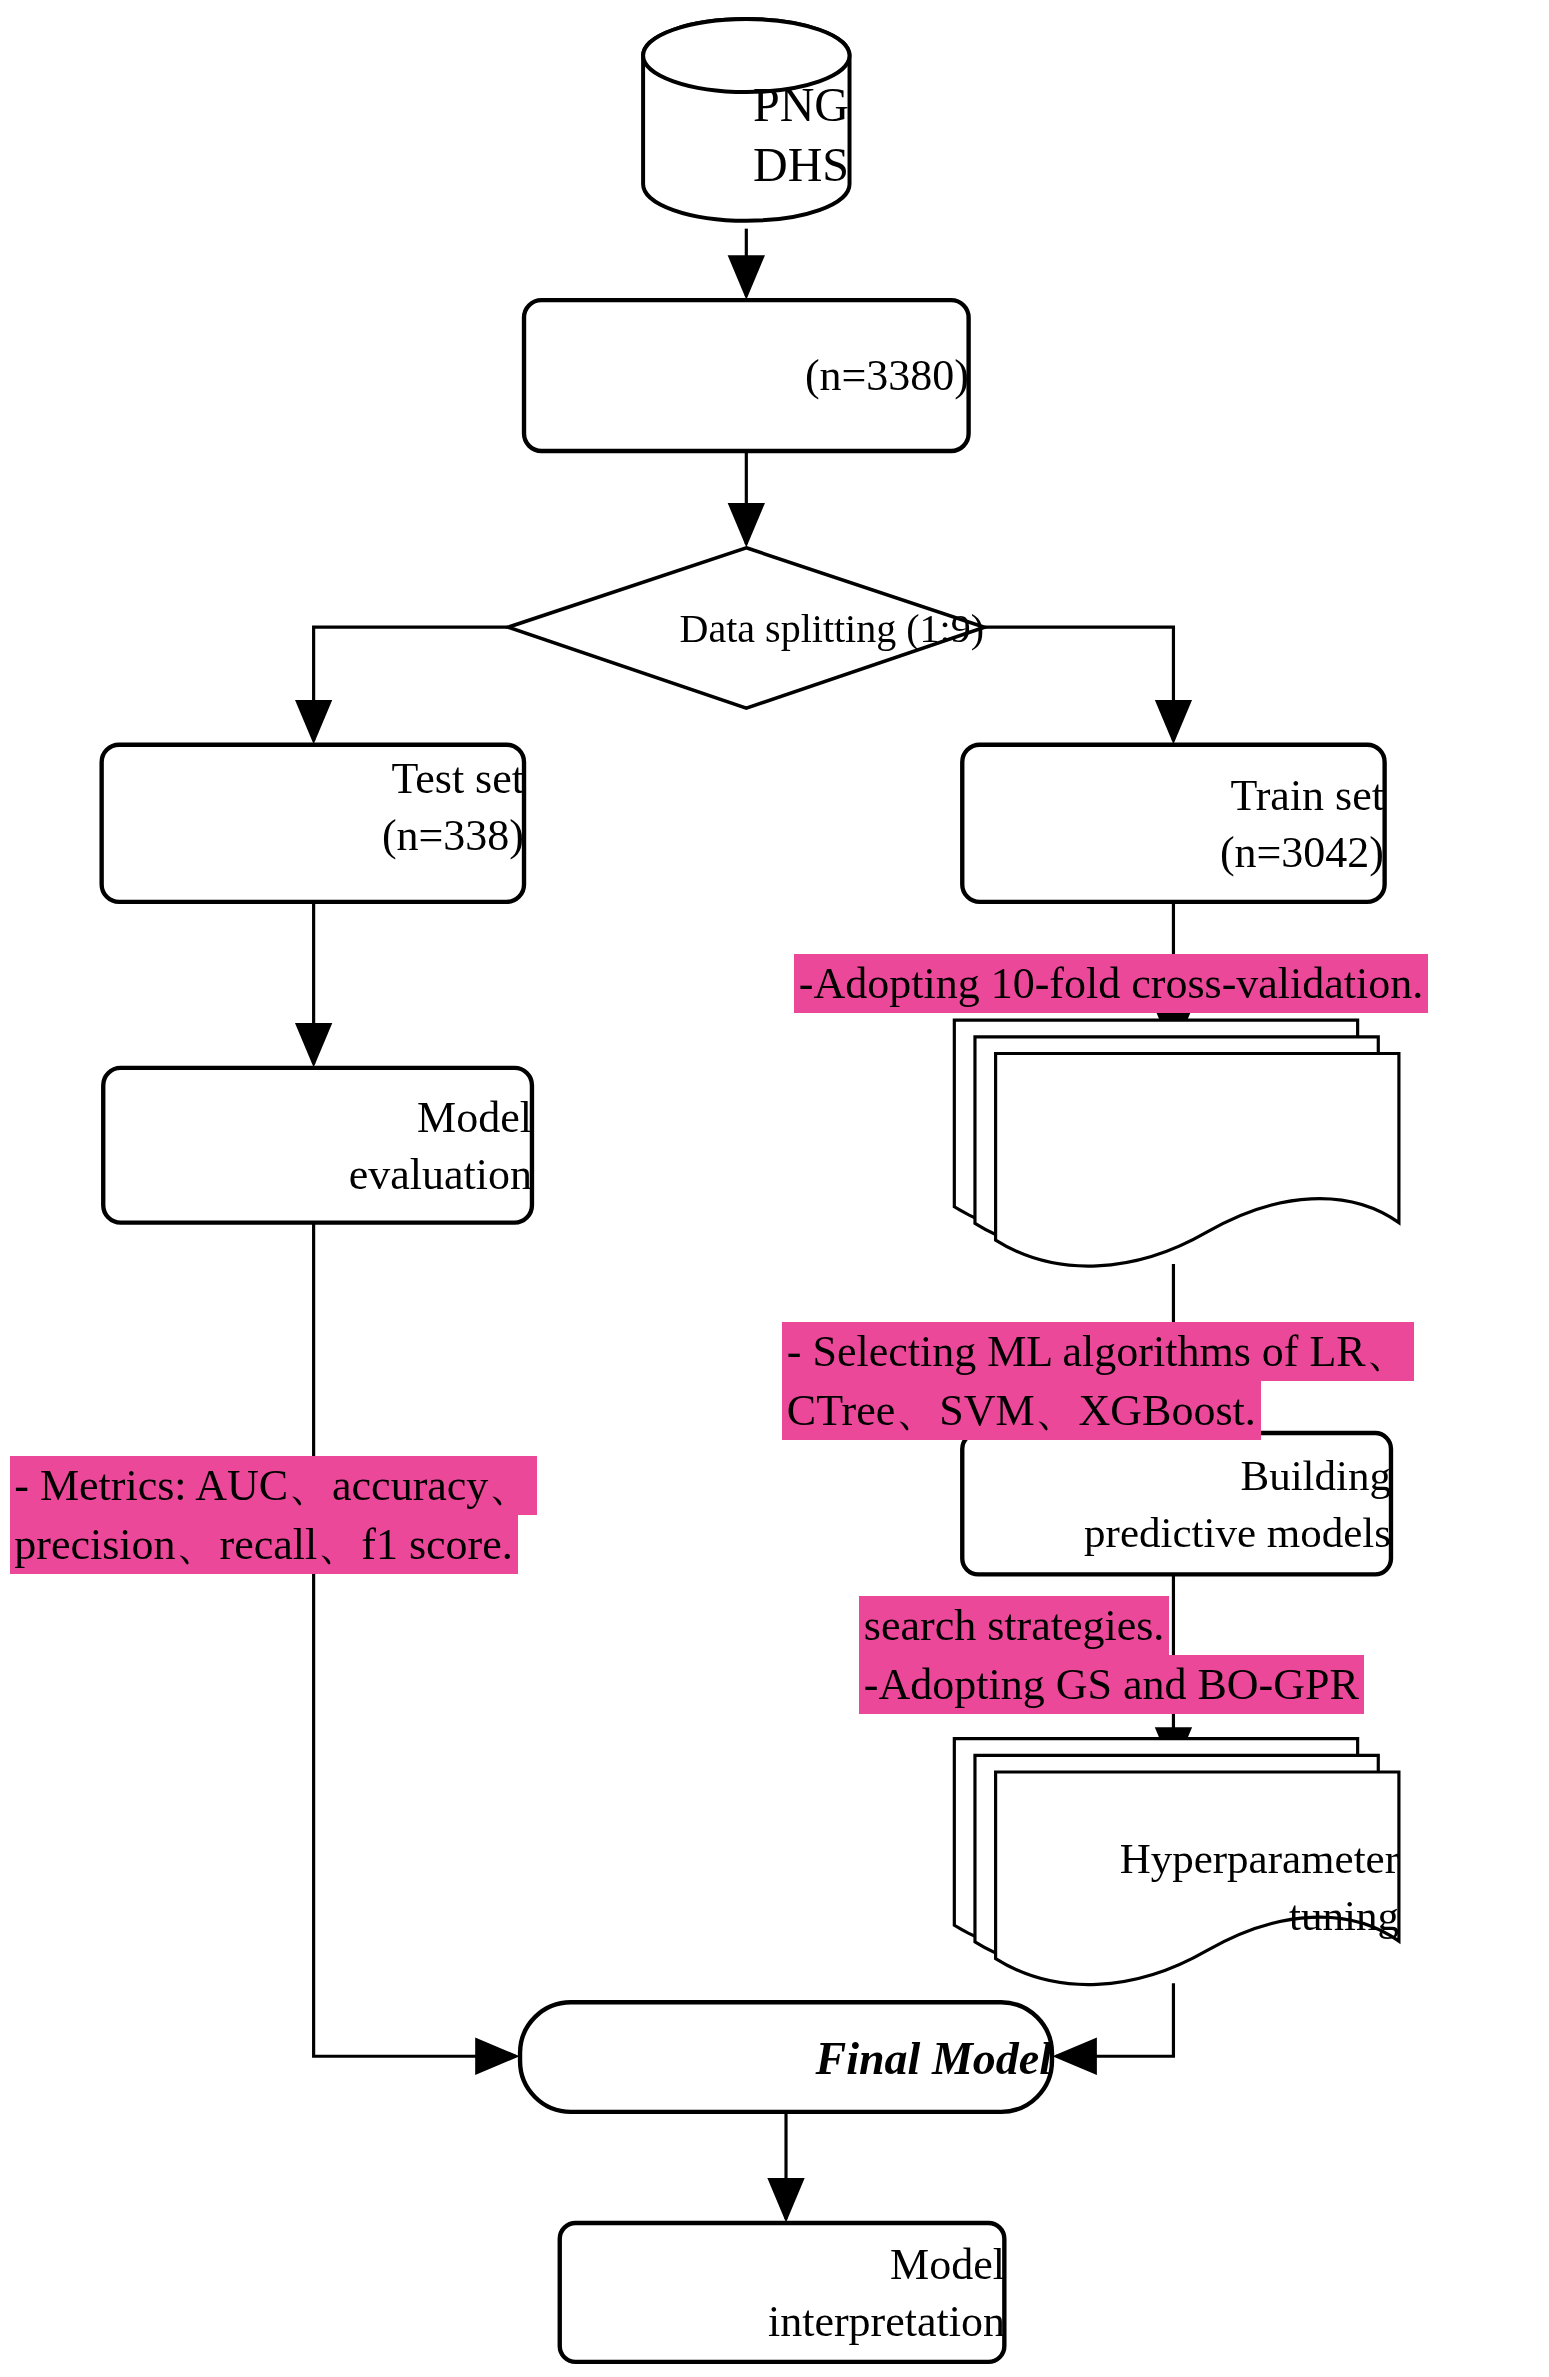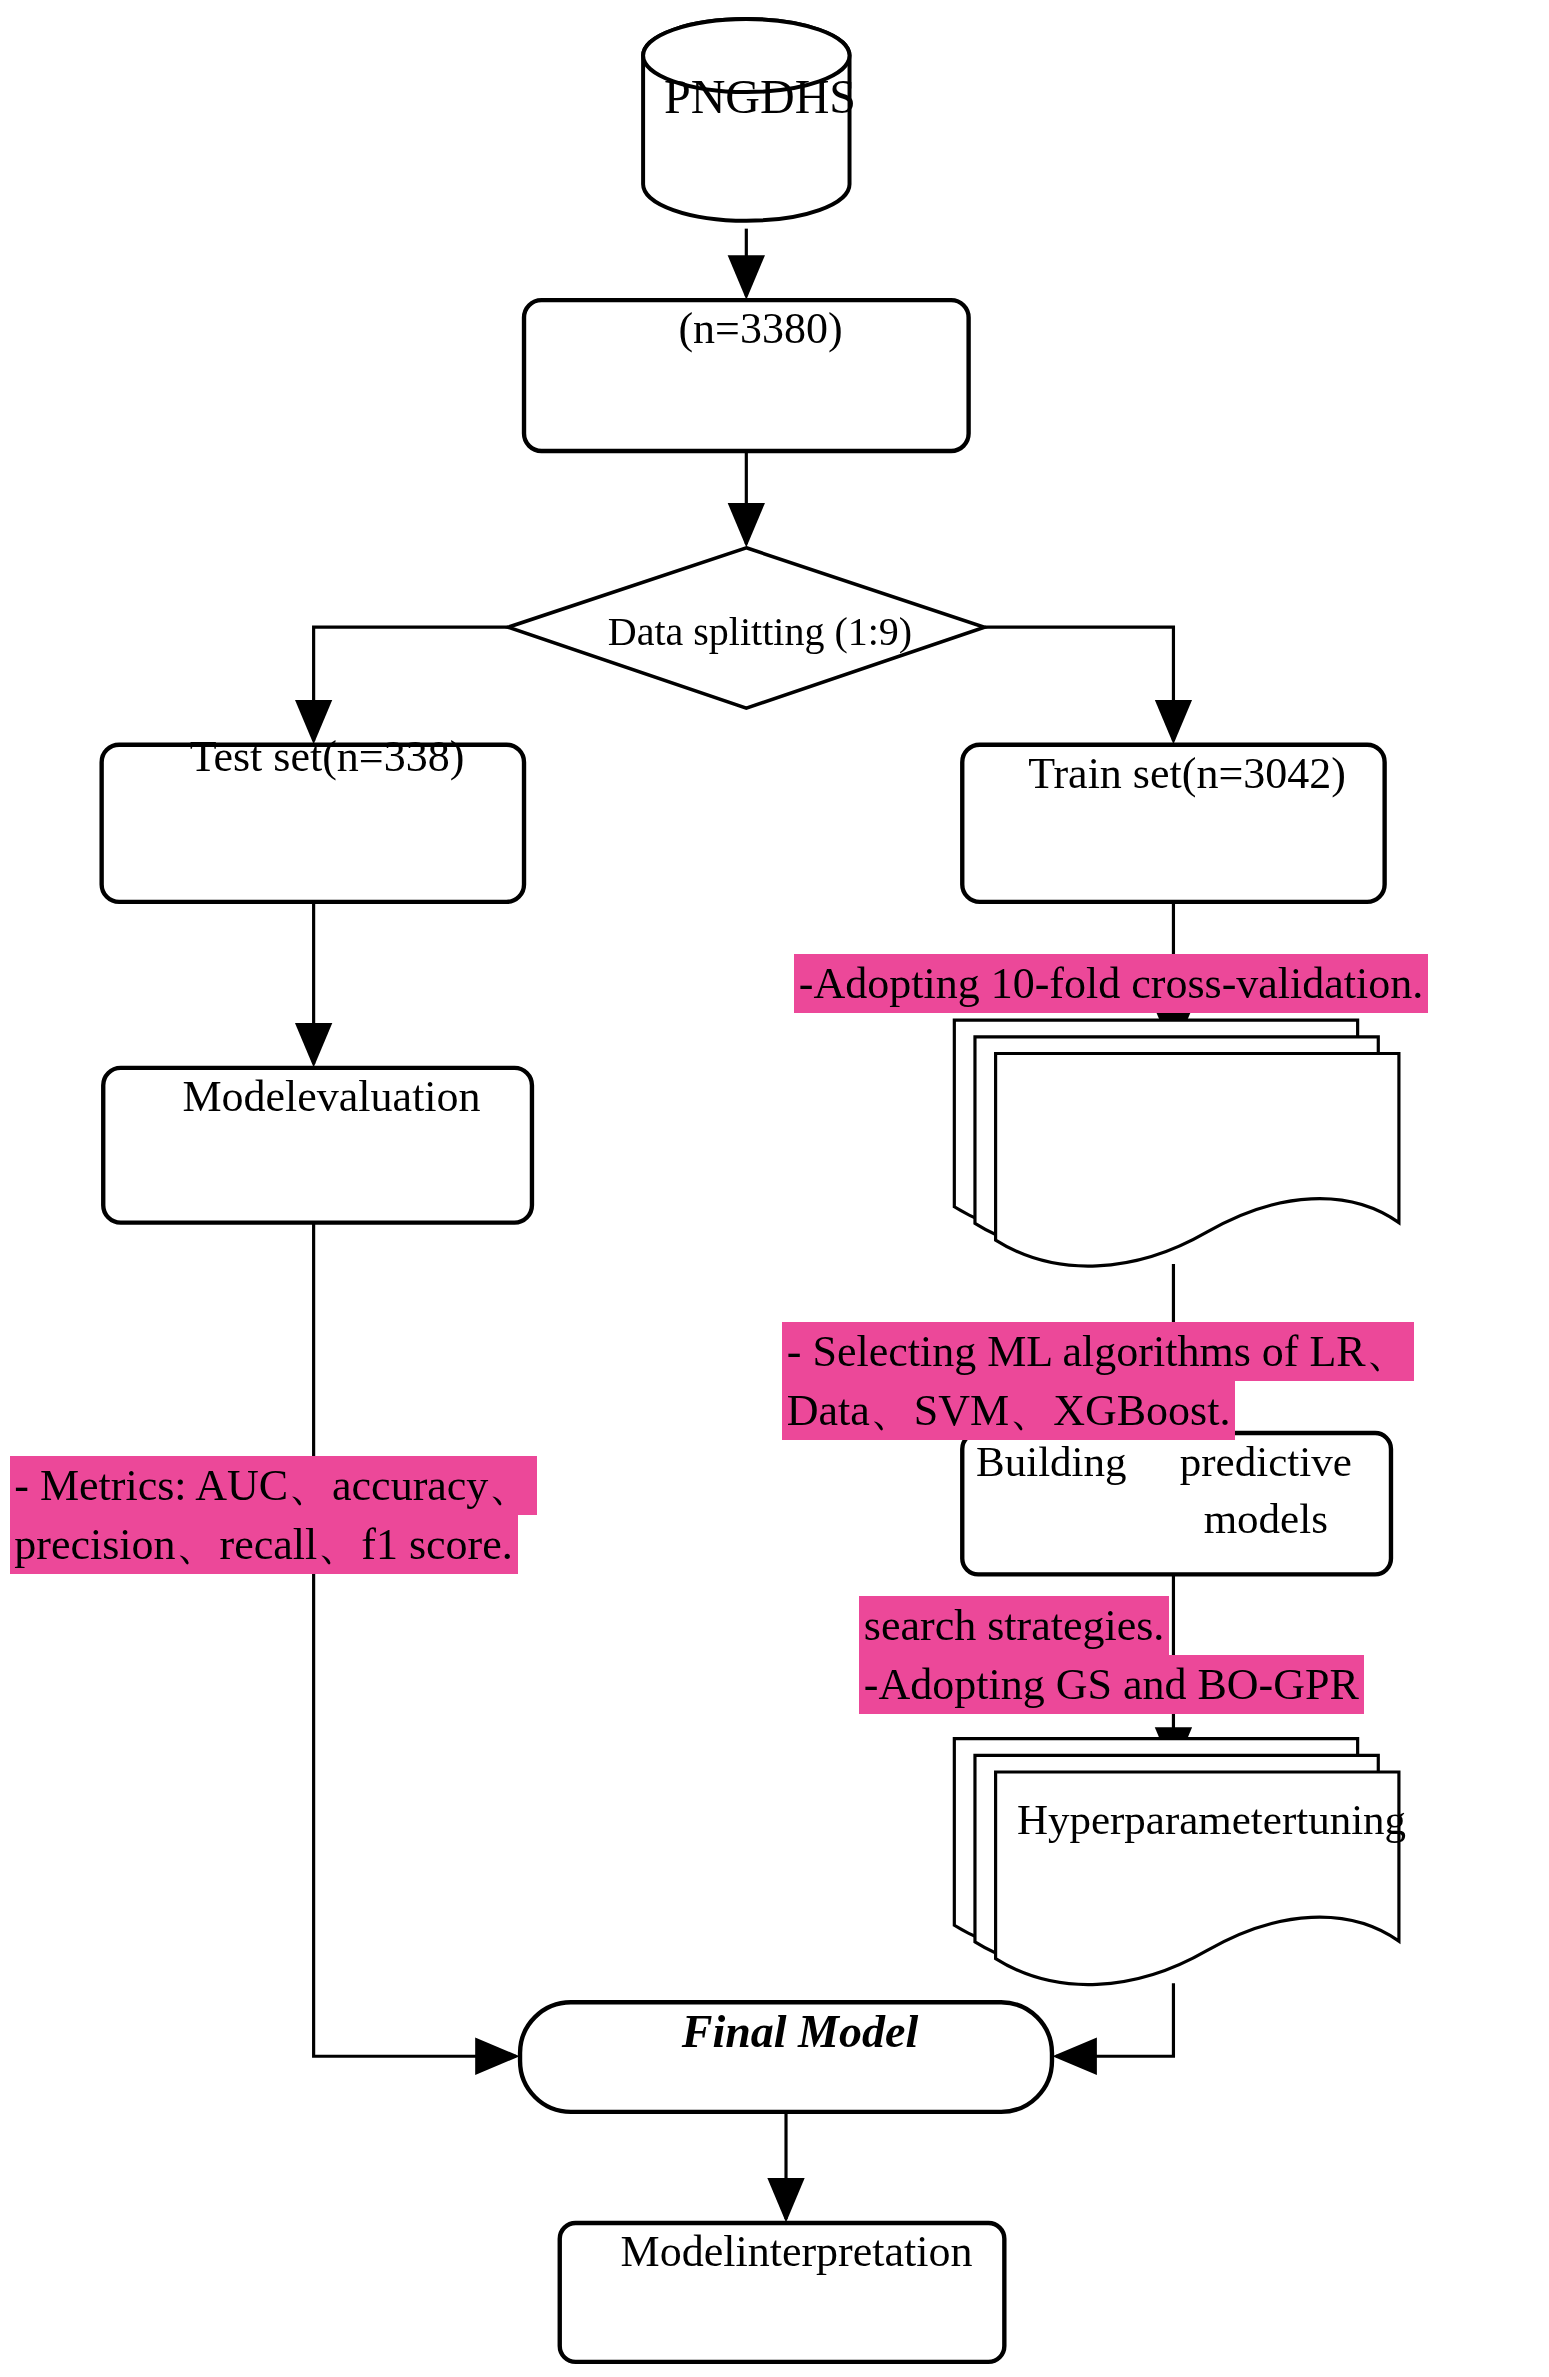--- a/index.html
+++ b/index.html
@@ -1,20 +1,20 @@
 <!DOCTYPE html>
 <html style="font-size:12.7px"><head>
 <meta charset="utf-8">
 <style>
   html,body{margin:0;padding:0;background:#fff;}
   .canvas{position:relative;width:1549px;height:2377px;background:#ffffff;overflow:hidden;
           font-family:"Liberation Serif","DejaVu Serif",serif;color:#000;}
   .canvas svg{position:absolute;left:0;top:0;}
-  .node-label{position:absolute;display:flex;align-items:flex-start;
-              justify-content:center;text-align:center;font-size:44px;line-height:57px;padding-left:14px;}
+  .node-label{position:absolute;display:flex;flex-direction:column;align-items:flex-end;
+              justify-content:center;text-align:center;font-size:44px;line-height:57px;}
   .node-label span{display:block;}
   .cyl-label{font-size:48px;line-height:60px;}
   .diamond-label{font-size:40px;}
   .doc-label{font-size:43px;}
   .final-label{font-size:46px;font-weight:bold;font-style:italic;}
   .annotation{position:absolute;font-size:44px;line-height:59px;}
   .annotation span{display:block;width:max-content;background:#ec4899;padding:0 4.8px;}
 </style>
 </head>
 <body>
@@ -119,21 +119,21 @@
     <span>Model</span>
     <span>interpretation</span>
   </div>
 
   <div class="annotation" style="left:794px;top:954px;">
     <span>-Adopting 10-fold cross-validation.</span>
   </div>
 
   <div class="annotation" style="left:782px;top:1322px;">
     <span>- Selecting ML algorithms of LR、</span>
-    <span>Data、SVM、XGBoost.</span>
+    <span>CTree、SVM、XGBoost.</span>
   </div>
 
   <div class="annotation" style="left:859px;top:1596px;">
     <span>search strategies.</span>
     <span>-Adopting GS and BO-GPR</span>
   </div>
 
   <div class="annotation" style="left:9.5px;top:1456px;">
     <span>- Metrics: AUC、accuracy、</span>
     <span>precision、recall、f1 score.</span>

